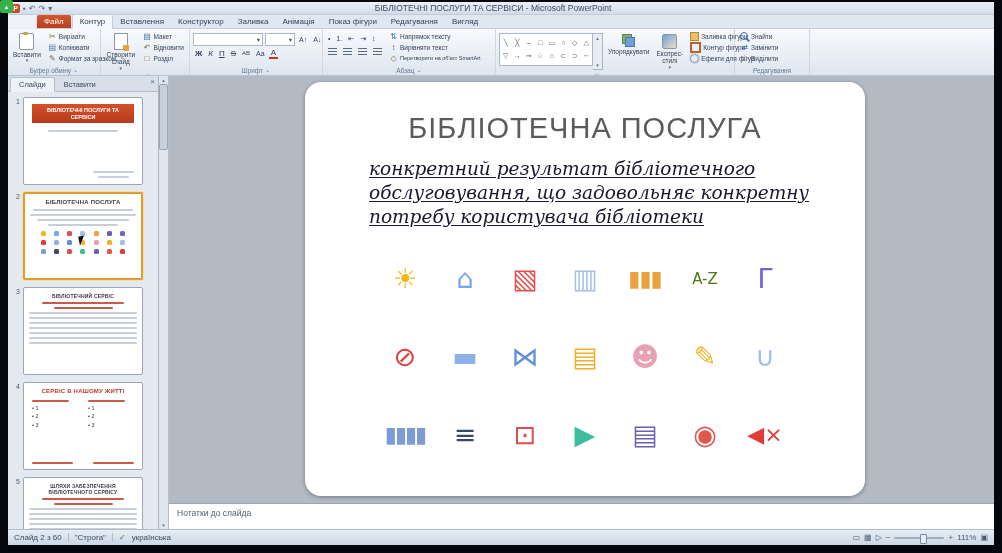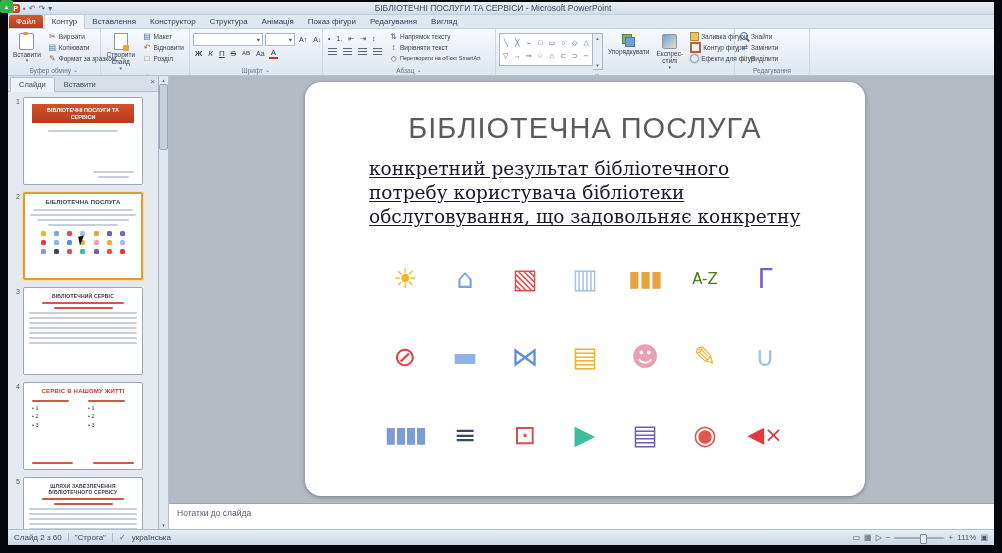--- a/index.html
+++ b/index.html
@@ -9,21 +9,21 @@
   .window{position:absolute;left:8px;top:2px;width:986px;height:543px;background:#eef2f7;
           display:flex;flex-direction:column;}
   .titlebar{height:12px;background:linear-gradient(#eaf0f7,#d2dce9);border-bottom:1px solid #c2cdda;
             position:relative;display:flex;align-items:center;flex:none;}
   .qat{display:flex;gap:3px;align-items:center;padding-left:3px;z-index:2;}
   .qat span{font-size:8px;line-height:9px;color:#5a6a7a;}
   .qat-ppt{background:#d04727;color:#fff!important;width:9px;height:9px;border-radius:2px;
            font-size:7px!important;text-align:center;line-height:9px!important;font-weight:bold;}
   .qat-save{color:#3a6ea8!important;}
   .title-text{position:absolute;left:0;right:16px;text-align:center;font-size:8.5px;color:#3a4a5c;white-space:nowrap;}
-  .tabrow{height:13px;background:#dfe7f0;border-bottom:1px solid #c6d0dd;display:flex;align-items:flex-end;flex:none;}
+  .tabrow{height:13px;background:#dfe7f0;border-bottom:1px solid #c6d0dd;display:flex;align-items:flex-end;flex:none;margin-left:28px;}
   .tab{font-size:8px;color:#33425a;padding:2px 7px;white-space:nowrap;}
   .tab.file{background:linear-gradient(#d4582f,#b83f1e);color:#fff;border-radius:2px 2px 0 0;margin:0 1px;}
   .tab.active{background:#f4f7fb;border:1px solid #c6d0dd;border-bottom-color:#f4f7fb;border-radius:2px 2px 0 0;margin-bottom:-1px;}
   
   .ribbon{height:46px;background:linear-gradient(#f7f9fc,#e9eef5 60%,#dde5ef);border-bottom:1px solid #b9c4d2;
           display:flex;flex:none;overflow:hidden;}
   .rgroup{display:flex;flex-direction:column;border-right:1px solid #d0d8e2;flex:none;}
   .gbody{flex:1;display:flex;gap:3px;padding:2px 3px 0;}
   .glabel{height:10px;font-size:6.5px;color:#68788c;display:flex;align-items:center;justify-content:center;gap:2px;flex:none;}
   .bigbtn{display:flex;flex-direction:column;align-items:center;font-size:6.5px;color:#33425a;text-align:center;
@@ -96,21 +96,21 @@
   .mcursor{position:absolute;left:54px;top:42px;width:0;height:0;border-top:9px solid #111;border-right:6px solid transparent;transform:rotate(-12deg);}
   .vscroll{width:9px;background:#dfe5ec;border-right:1px solid #b6c0cc;display:flex;flex-direction:column;
            align-items:center;font-size:5px;color:#5a6a7e;padding:1px 0;flex:none;}
   .vthumb{width:7px;height:64px;background:#c6cfda;border:1px solid #9aa6b4;border-radius:2px;margin-top:1px;}
   .vsp{flex:1;}
   .main{flex:1;display:flex;flex-direction:column;min-width:0;background:#b3bac4;}
   .editor{flex:1;position:relative;overflow:hidden;}
   .slide{position:absolute;left:136px;top:6px;width:560px;height:414px;background:#fff;border-radius:16px;
          box-shadow:0 1px 4px rgba(0,0,0,.35);overflow:hidden;}
   .slide-title{margin-top:30px;text-align:center;font-size:29px;color:#5b5b5b;letter-spacing:1px;}
-  .slide-body{margin:12px 0 0 64px;}
+  .slide-body{margin:12px 0 0 64px;font-style:italic;}
   .bodyline{font-family:"DejaVu Serif",serif;font-size:18.5px;line-height:1.3;color:#16162c;
             text-decoration:underline;text-underline-offset:2px;}
   .icon-grid{display:grid;grid-template-columns:repeat(7,60px);justify-content:center;margin-top:28px;row-gap:34px;}
   .slide-icon{font-size:27px;line-height:44px;text-align:center;font-family:"DejaVu Sans",sans-serif;}
   .notes{height:26px;background:#fff;border-top:1px solid #9aa6b4;font-size:8.5px;color:#55606e;
          display:flex;align-items:flex-start;padding:4px 8px;flex:none;box-sizing:border-box;}
   
   .statusbar{height:15px;background:linear-gradient(#e6edf5,#ccd7e4);border-top:1px solid #b0bcca;
              display:flex;align-items:center;font-size:8px;color:#3c4c60;padding:0 6px;gap:6px;flex:none;}
   .sb-sep{width:1px;height:9px;background:#b0bcca;flex:none;}
@@ -153,21 +153,21 @@
         <span>▾</span>
       </div>
       <span class="title-text">БІБЛІОТЕЧНІ ПОСЛУГИ ТА СЕРВІСИ - Microsoft PowerPoint</span>
     </div>
 
     <div class="tabrow">
         <div class="tab file">Файл</div>
         <div class="tab active">Контур</div>
         <div class="tab">Вставлення</div>
         <div class="tab">Конструктор</div>
-        <div class="tab">Структура</div>
+        <div class="tab">Заливка</div>
         <div class="tab">Анімація</div>
         <div class="tab">Показ фігури</div>
         <div class="tab">Редагування</div>
         <div class="tab">Вигляд</div>
       </div>
 
     <div class="ribbon">
 
       <div class="rgroup" style="width:92px">
         <div class="gbody">
@@ -506,22 +506,22 @@
         <div class="vsp"></div>
         <span>▾</span>
       </div>
 
       <div class="main">
         <div class="editor">
           <div class="slide">
             <div class="slide-title">БІБЛІОТЕЧНА ПОСЛУГА</div>
             <div class="slide-body">
                 <div class="bodyline">конкретний результат бібліотечного</div>
+                <div class="bodyline">обслуговування, що задовольняє конкретну</div>
                 <div class="bodyline">потребу користувача бібліотеки</div>
-                <div class="bodyline">обслуговування, що задовольняє конкретну</div>
               </div>
             <div class="icon-grid">
                 <span class="slide-icon" style="color: rgb(242, 183, 28);">☀</span>
                 <span class="slide-icon" style="color: rgb(123, 164, 232);">⌂</span>
                 <span class="slide-icon" style="color: rgb(224, 79, 79);">▧</span>
                 <span class="slide-icon" style="color: rgb(168, 192, 232);">▥</span>
                 <span class="slide-icon" style="color: rgb(232, 163, 61); font-size: 22px; letter-spacing: -1px;">▮▮▮</span>
                 <span class="slide-icon" style="color: #4d7c0f; font-size: 15px;">A-Z</span>
                 <span class="slide-icon" style="color: rgb(122, 95, 208);">Γ</span>
                 <span class="slide-icon" style="color: rgb(226, 59, 59);">⊘</span>

